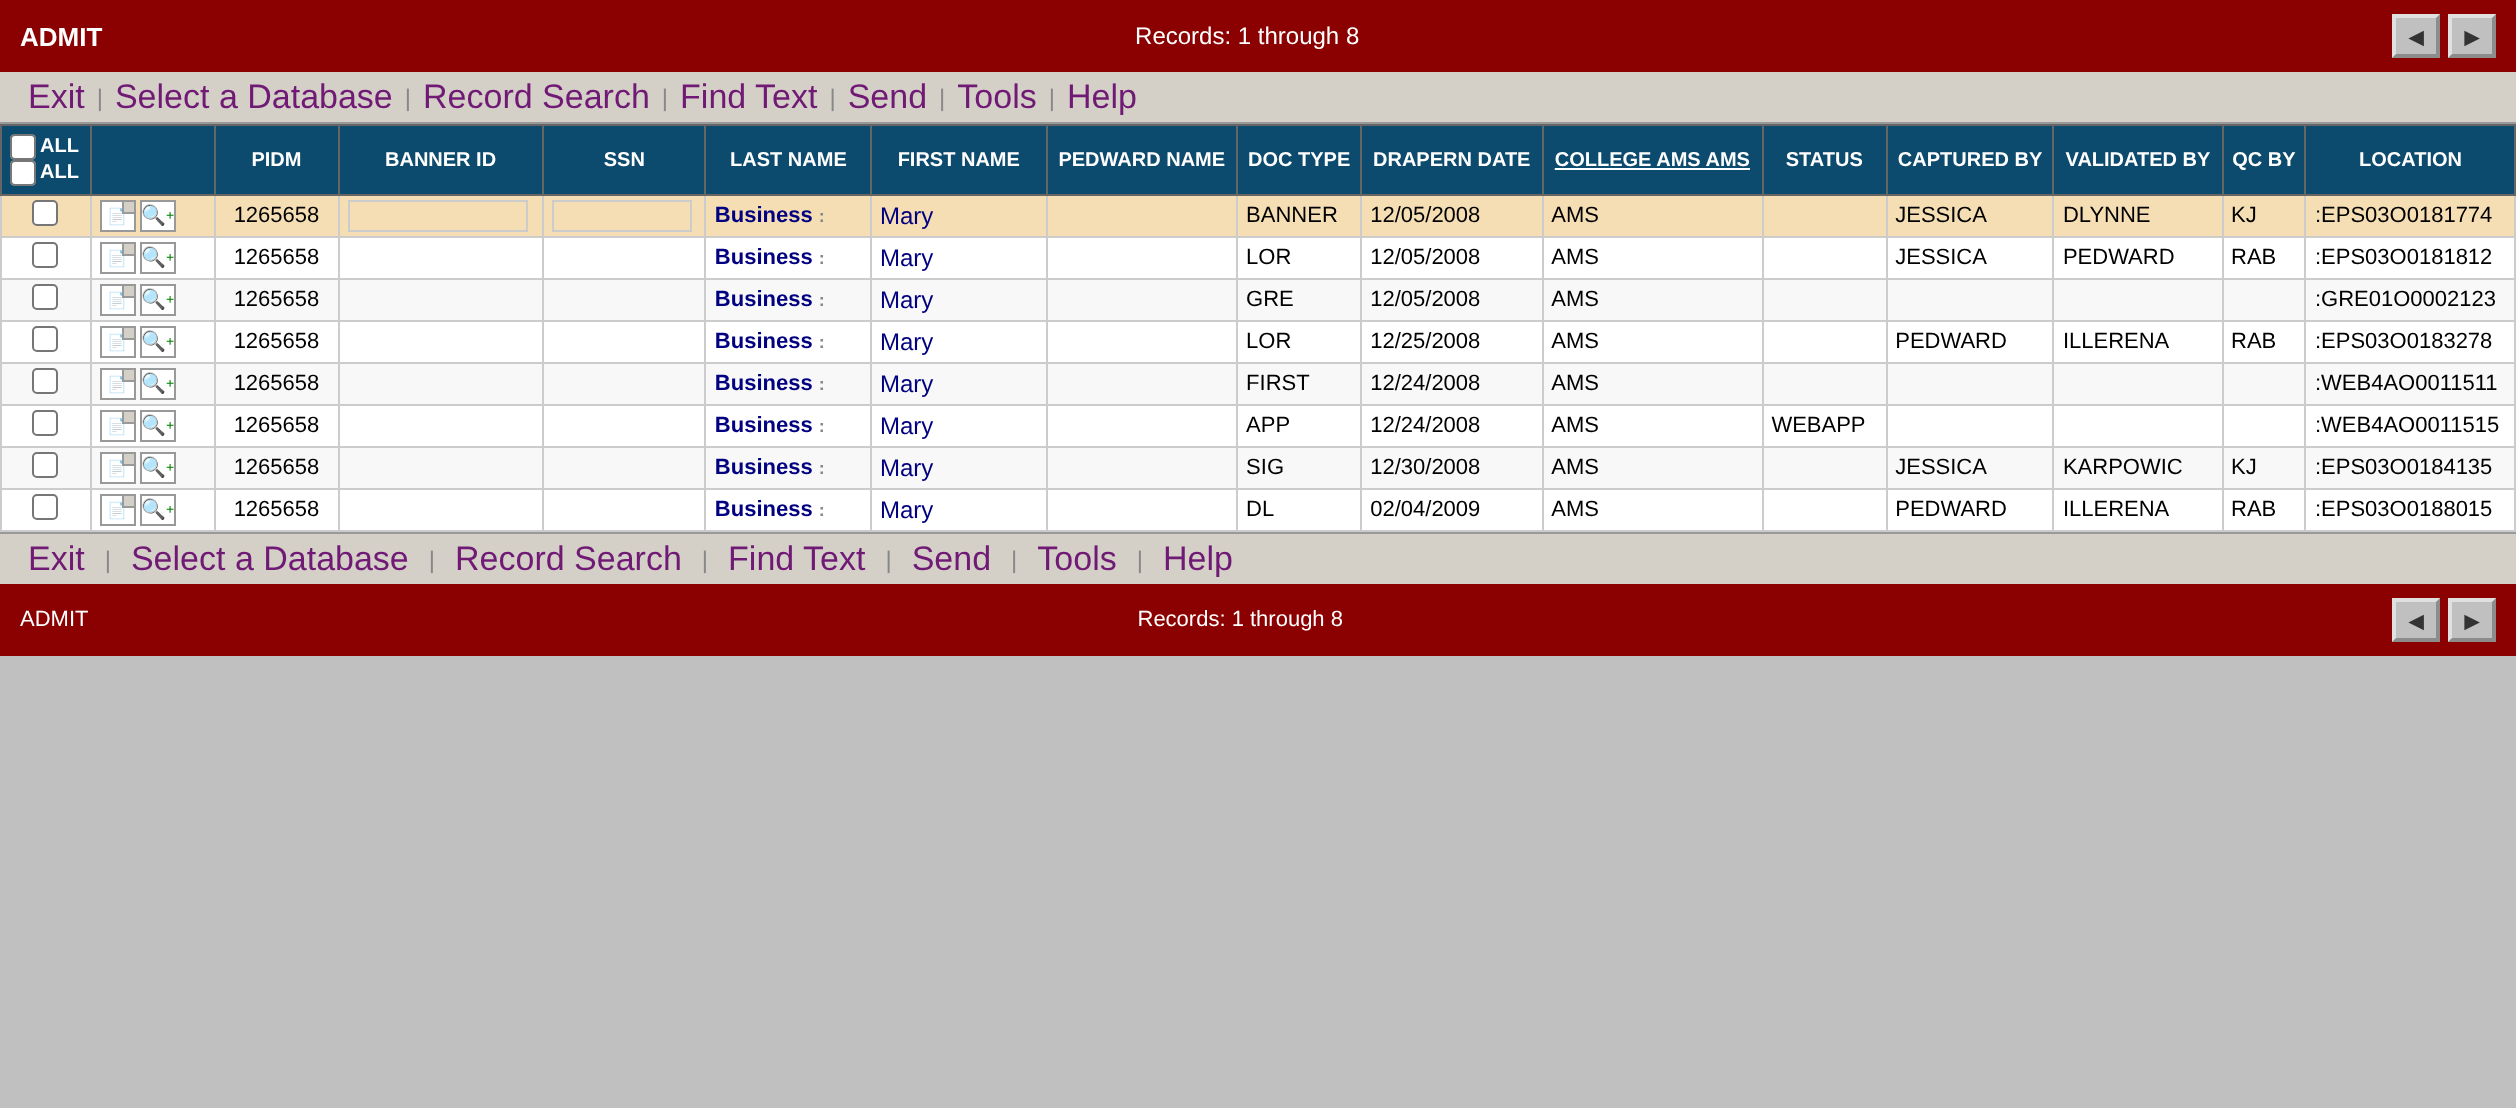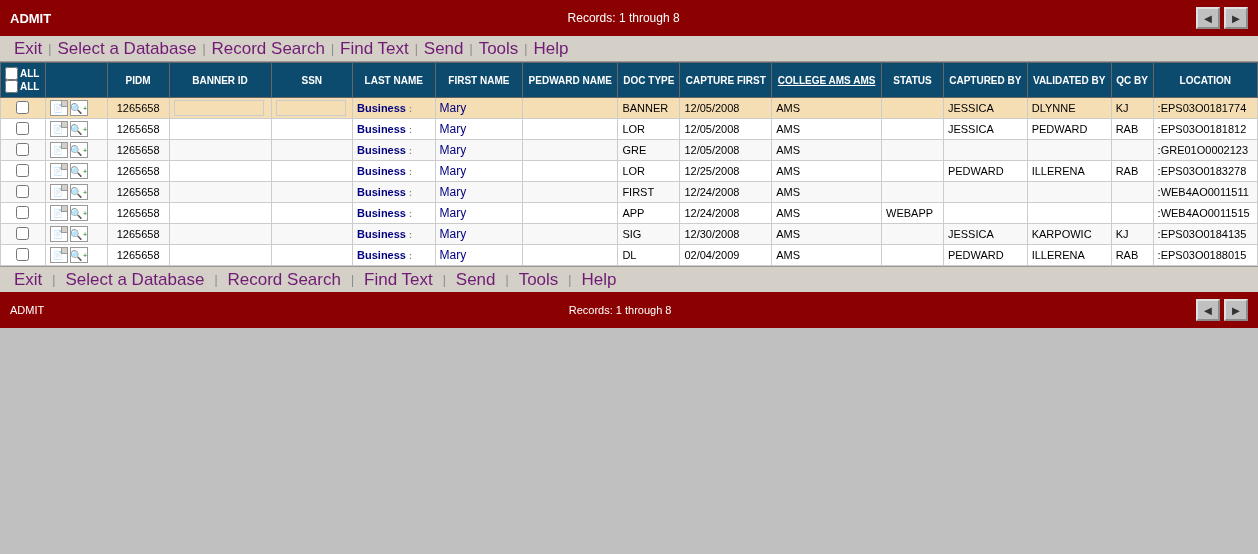--- a/index.html
+++ b/index.html
@@ -202,21 +202,21 @@
           </div>
         </th>
         <th class="col-icons"></th>
         <th class="col-pidm">PIDM</th>
         <th class="col-bannerid">BANNER ID</th>
         <th class="col-ssn">SSN</th>
         <th class="col-lastname">LAST NAME</th>
         <th class="col-firstname">FIRST NAME</th>
         <th class="col-middlename">PEDWARD NAME</th>
         <th class="col-doctype">DOC TYPE</th>
-        <th class="col-capturedate">CAPTURE FIRST</th>
+        <th class="col-capturedate">DRAPERN DATE</th>
         <th class="col-college">COLLEGE AMS AMS</th>
         <th class="col-status">STATUS</th>
         <th class="col-capturedby">CAPTURED BY</th>
         <th class="col-validatedby">VALIDATED BY</th>
         <th class="col-qcby">QC BY</th>
         <th class="col-location">LOCATION</th>
       </tr>
     </thead>
     <tbody id="table-body">
     <tr class="highlighted">

